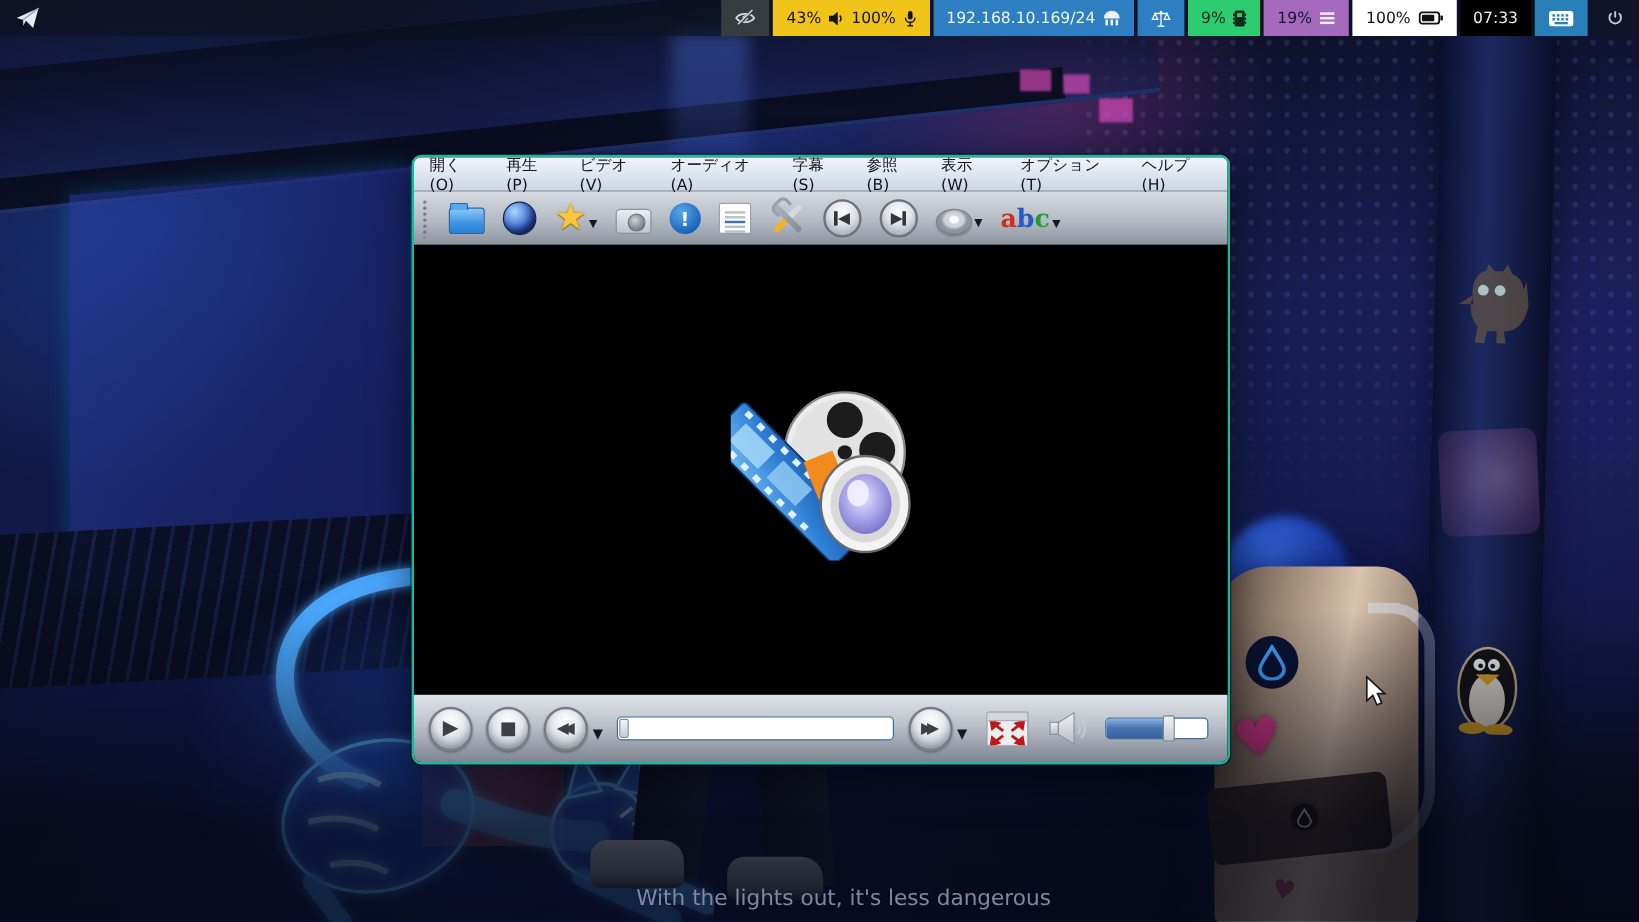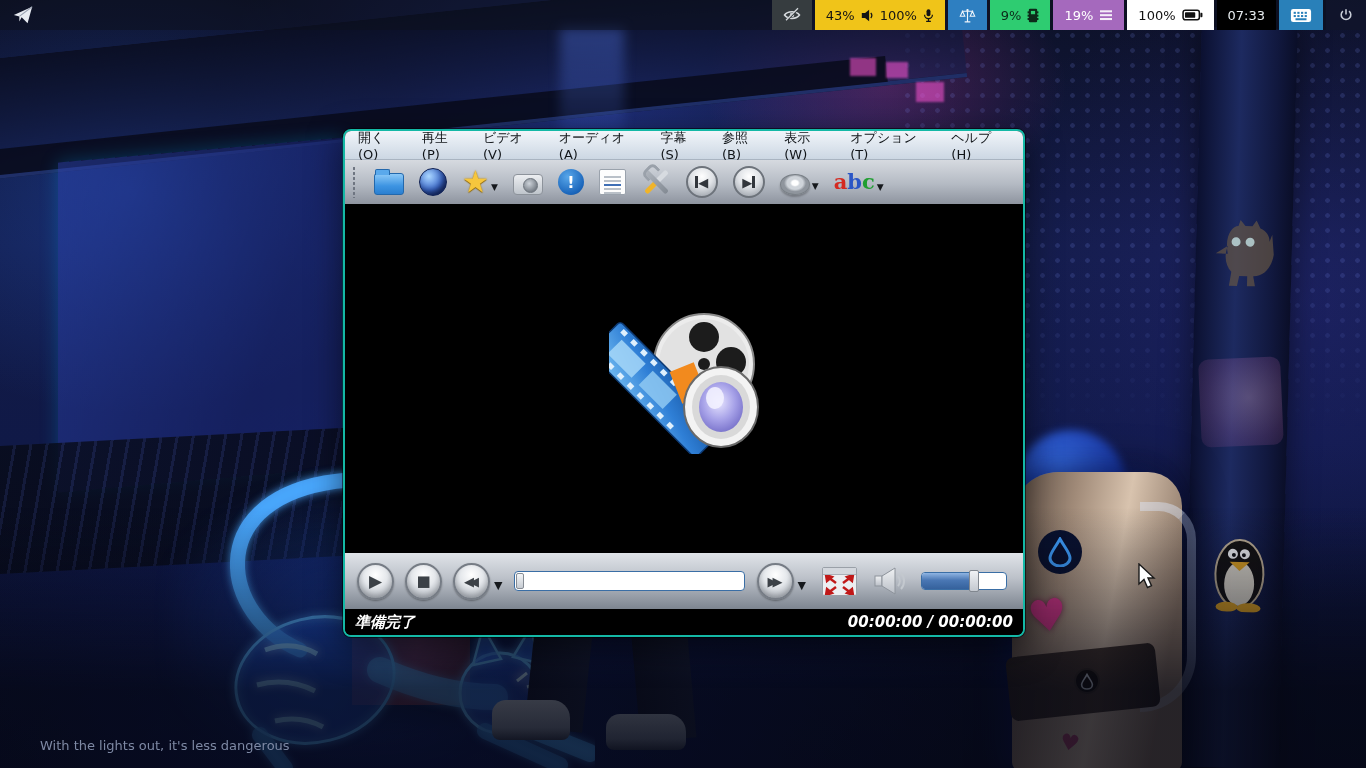--- a/index.html
+++ b/index.html
@@ -126,22 +126,22 @@
     background:#0a1230; display:flex; align-items:center; justify-content:center;
   }
   .bp-heart { position:absolute; left:16px; top:118px; font-size:44px; color:#e03a90;
     text-shadow:0 0 6px rgba(120,20,70,0.8); transform:rotate(-8deg); }
   .bp-heart-sm { position:absolute; left:48px; top:258px; font-size:22px; color:#a62a68; transform:rotate(10deg); opacity:.8; }
   .bp-button {
     position:absolute; left:62px; top:196px; width:26px; height:26px; border-radius:50%;
     background:#16100c; border:2px solid #3a2f26; display:flex; align-items:center; justify-content:center;
   }
   .caption {
-    position:absolute; left:0; right:0; top:738px; text-align:left;
-    color:#7e89a4; font-size:13px;padding-left:40px;
+    position:absolute; left:0; right:0; top:738px; text-align:center;
+    color:#7e89a4; font-size:18px;padding-left:40px;
   }
   .cursor { position:absolute; left:1138px; top:563px; }
 
   
   .topbar {
     position:absolute; left:0; top:0; width:1366px; height:30px;
     background:rgba(13,16,30,0.55);
     display:flex; align-items:stretch;
     font-size:13px;
   }
@@ -149,21 +149,21 @@
   .tb-mod {
     display:flex; align-items:center; gap:6px;
     padding:0 11px; margin-left:3px;
     white-space:nowrap;
   }
   .mod-eye      { background:#363c3f; color:#d6dade; }
   .mod-audio    { background:#f0c419; color:#141414; }
   .mod-network  { background:#2e7fc1; color:#eef4fa; }
   .mod-scales   { background:#2e7fc1; color:#eef4fa; }
   .mod-cpu      { background:#2ecc71; color:#0d2a1a; }
-  .mod-memory   { background:#a569bd; color:#ffffff; }
+  .mod-memory   { background:#a569bd; color:#0f172a; }
   .mod-battery  { background:#ffffff; color:#111; }
   .mod-clock    { background:#000000; color:#e8edf0; }
   .mod-keyboard { background:#2980b9; color:#fff; }
   .mod-power    { background:rgba(18,24,48,0.6); color:#c7ccd6; padding:0 13px; }
 
   
   .smwindow {
     position:absolute; left:343px; top:129px; width:682px; height:508px;
     border:2px solid #14b8a6; border-radius:8px; overflow:hidden;
     display:flex; flex-direction:column;
@@ -380,20 +380,29 @@
       <path d="M12,5 a4,4 0 0 1 0,6" stroke="#141414" stroke-width="1.6" fill="none"></path>
     </svg>
     <span>100%</span>
     <svg width="11" height="15" viewBox="0 0 14 18">
       <rect x="4.5" y="1" width="5" height="9" rx="2.5" fill="#141414"></rect>
       <path d="M2,8 a5,5 0 0 0 10,0" stroke="#141414" stroke-width="1.6" fill="none"></path>
       <path d="M7,13 v3 M4,16.5 h6" stroke="#141414" stroke-width="1.6"></path>
     </svg>
   </div>
 
+  <div class="tb-mod mod-network">
+    <span>192.168.10.169/24</span>
+    <svg width="15" height="13" viewBox="0 0 18 16">
+      <path d="M1,7 a8,7 0 0 1 16,0 v1 h-16 z" fill="#eef4fa"></path>
+      <rect x="2.5" y="9" width="2.6" height="6" fill="#eef4fa"></rect>
+      <rect x="7.7" y="9" width="2.6" height="6" fill="#eef4fa"></rect>
+      <rect x="12.9" y="9" width="2.6" height="6" fill="#eef4fa"></rect>
+    </svg>
+  </div>
 
   <div class="tb-mod mod-scales">
     <svg width="17" height="17" viewBox="0 0 24 24">
       <path d="M12,3 v17 M8,21 h8 M4,6 h16" stroke="#eef4fa" stroke-width="1.6" fill="none"></path>
       <path d="M5,6 l-3.2,7 h6.4 Z M19,6 l-3.2,7 h6.4 Z" fill="none" stroke="#eef4fa" stroke-width="1.5"></path>
       <circle cx="12" cy="4.5" r="1.6" fill="#eef4fa"></circle>
     </svg>
   </div>
 
   <div class="tb-mod mod-cpu">
@@ -615,21 +624,17 @@
       <rect x="2" y="10" width="7" height="10" fill="url(#spk)" stroke="#8d939b"></rect>
       <polygon points="9,10 22,2 22,28 9,20" fill="url(#spk)" stroke="#8d939b"></polygon>
       <path d="M25,10 a8,8 0 0 1 0,10 M28,7 a12,12 0 0 1 0,16" stroke="#c3c8ce" stroke-width="2" fill="none"></path>
     </svg>
     <div class="volume">
       <div class="volume-fill"></div>
       <div class="volume-handle"></div>
     </div>
   </div>
 
-  <div class="statusbar">
-    <span>準備完了</span>
-    <span>00:00:00 / 00:00:00</span>
-  </div>
 </div>
 
 <svg class="cursor" width="20" height="28" viewBox="0 0 20 28">
   <path d="M1,1 L1,21 L6,16.5 L9.5,24.5 L13.5,22.7 L10,15 L16,15 Z" fill="#ffffff" stroke="#1a1a1a" stroke-width="1.4"></path>
 </svg>
 
 </body></html>

